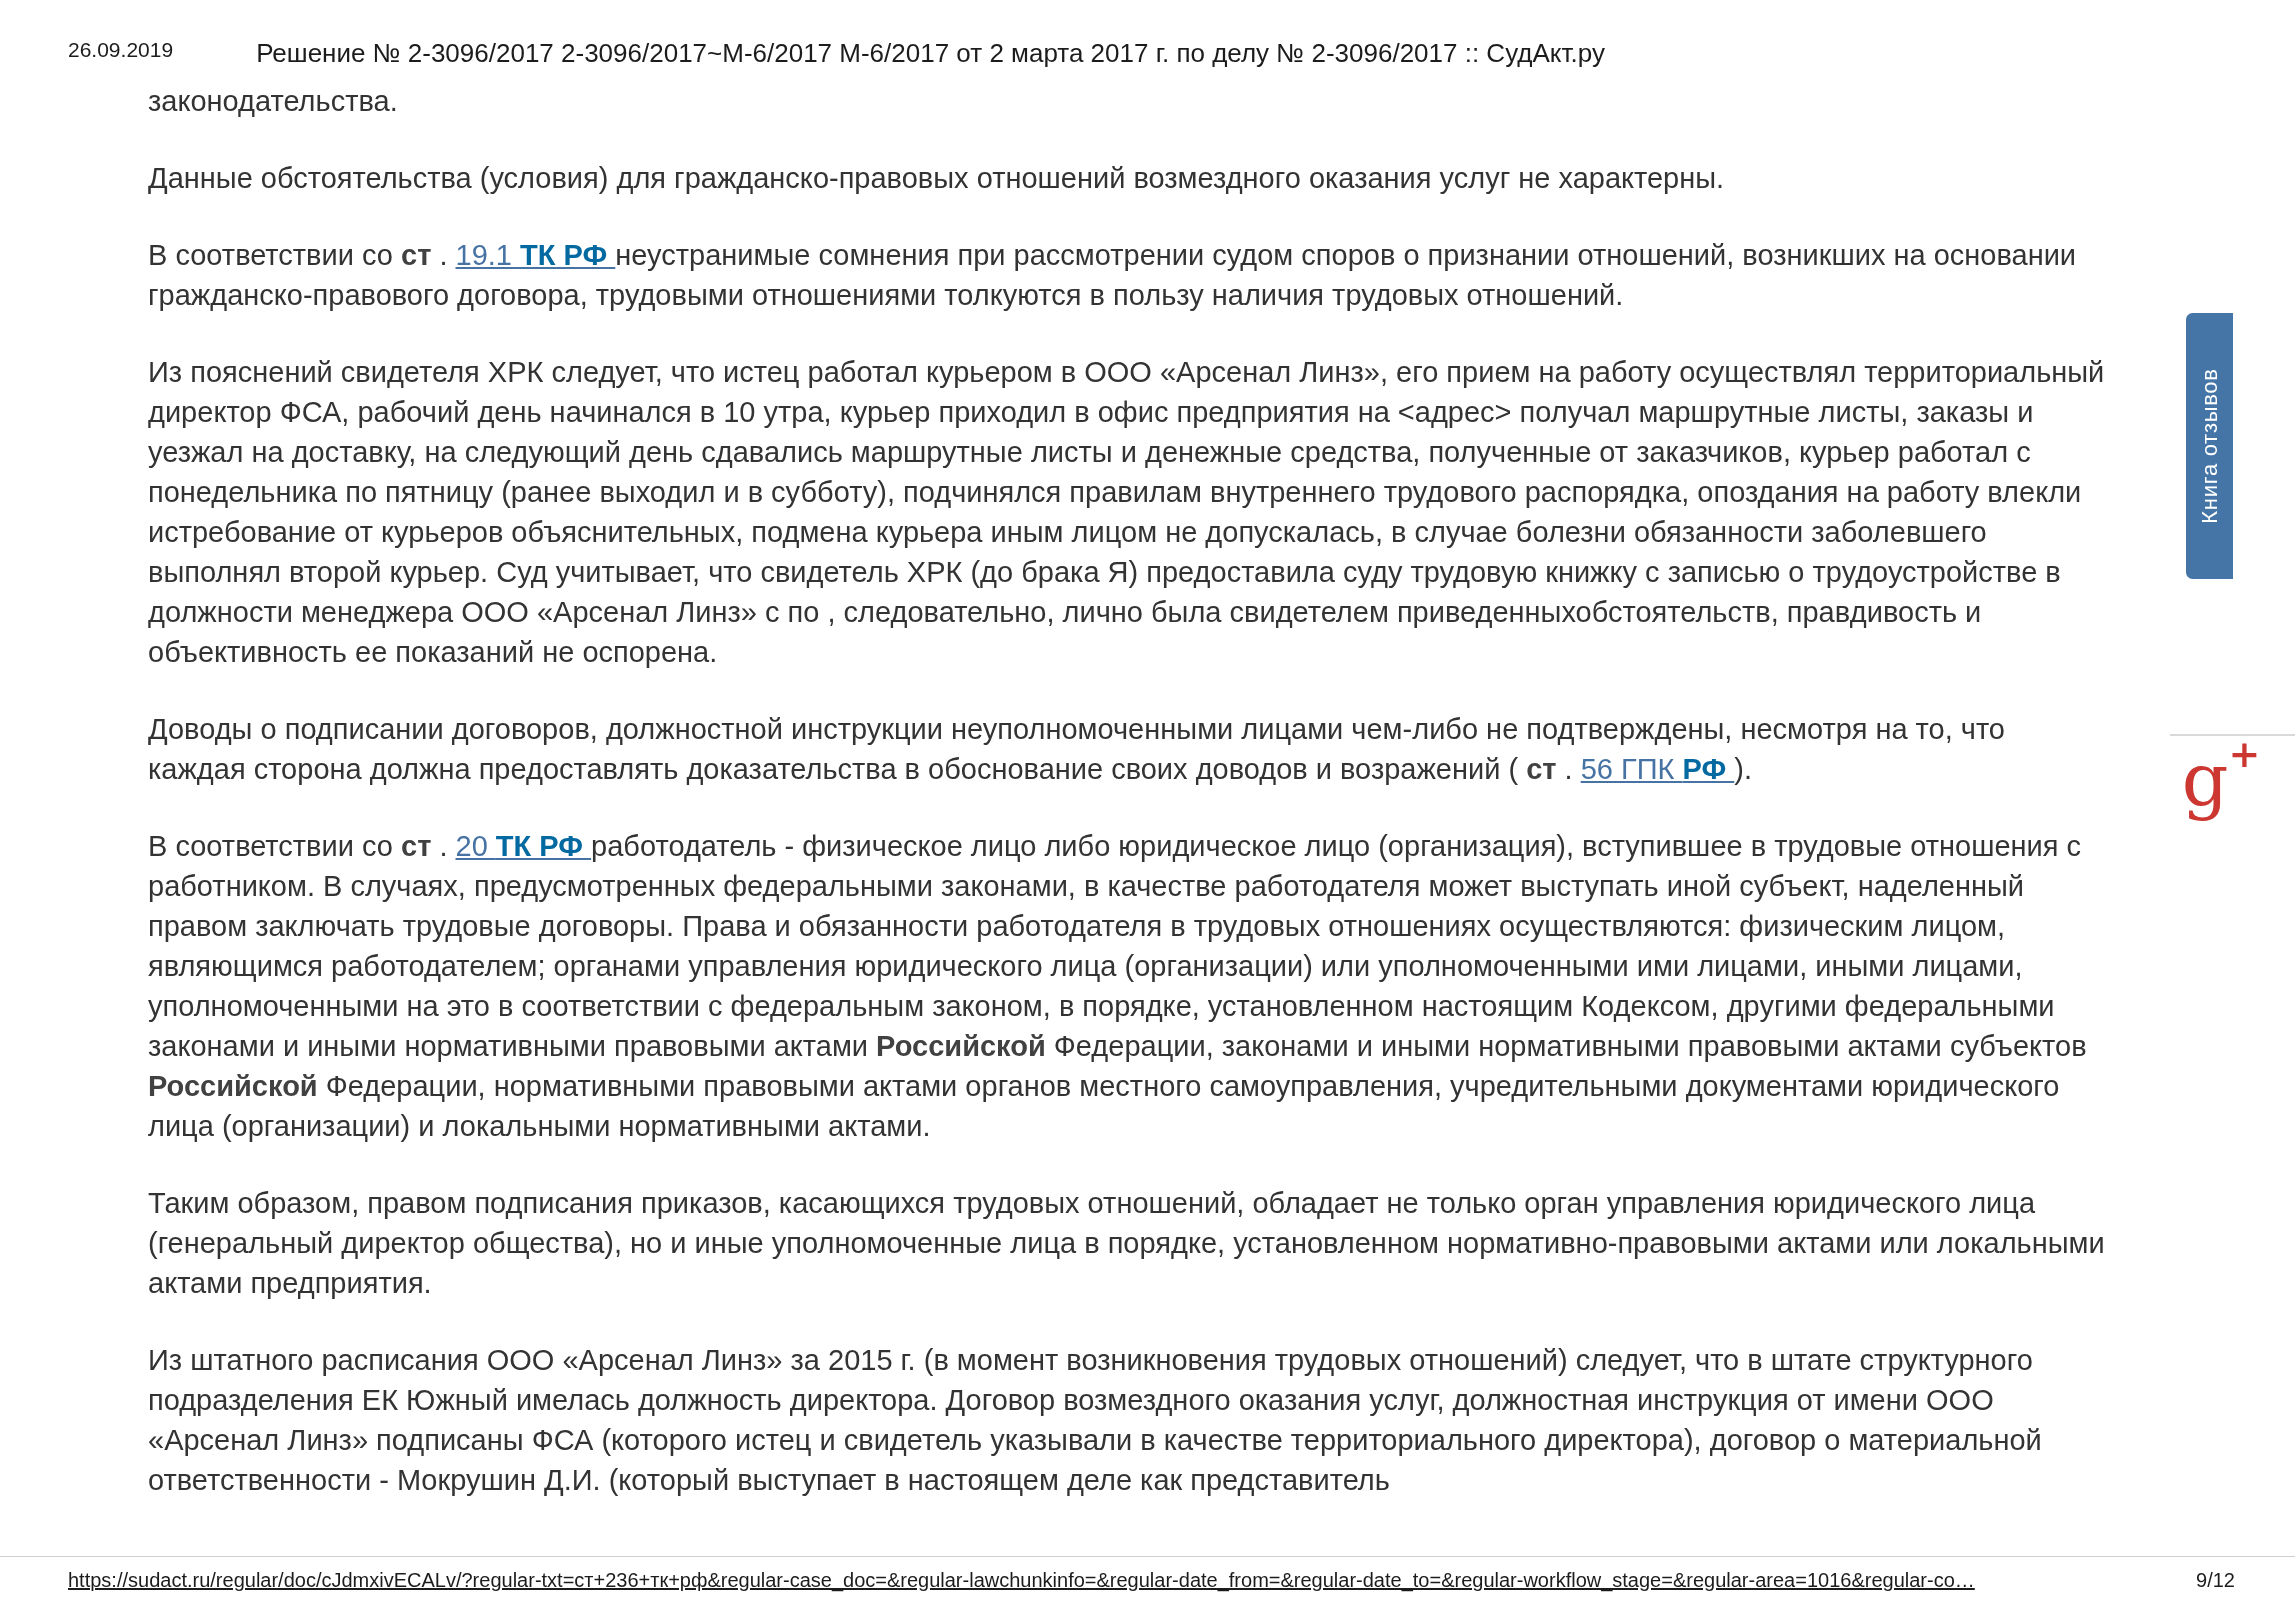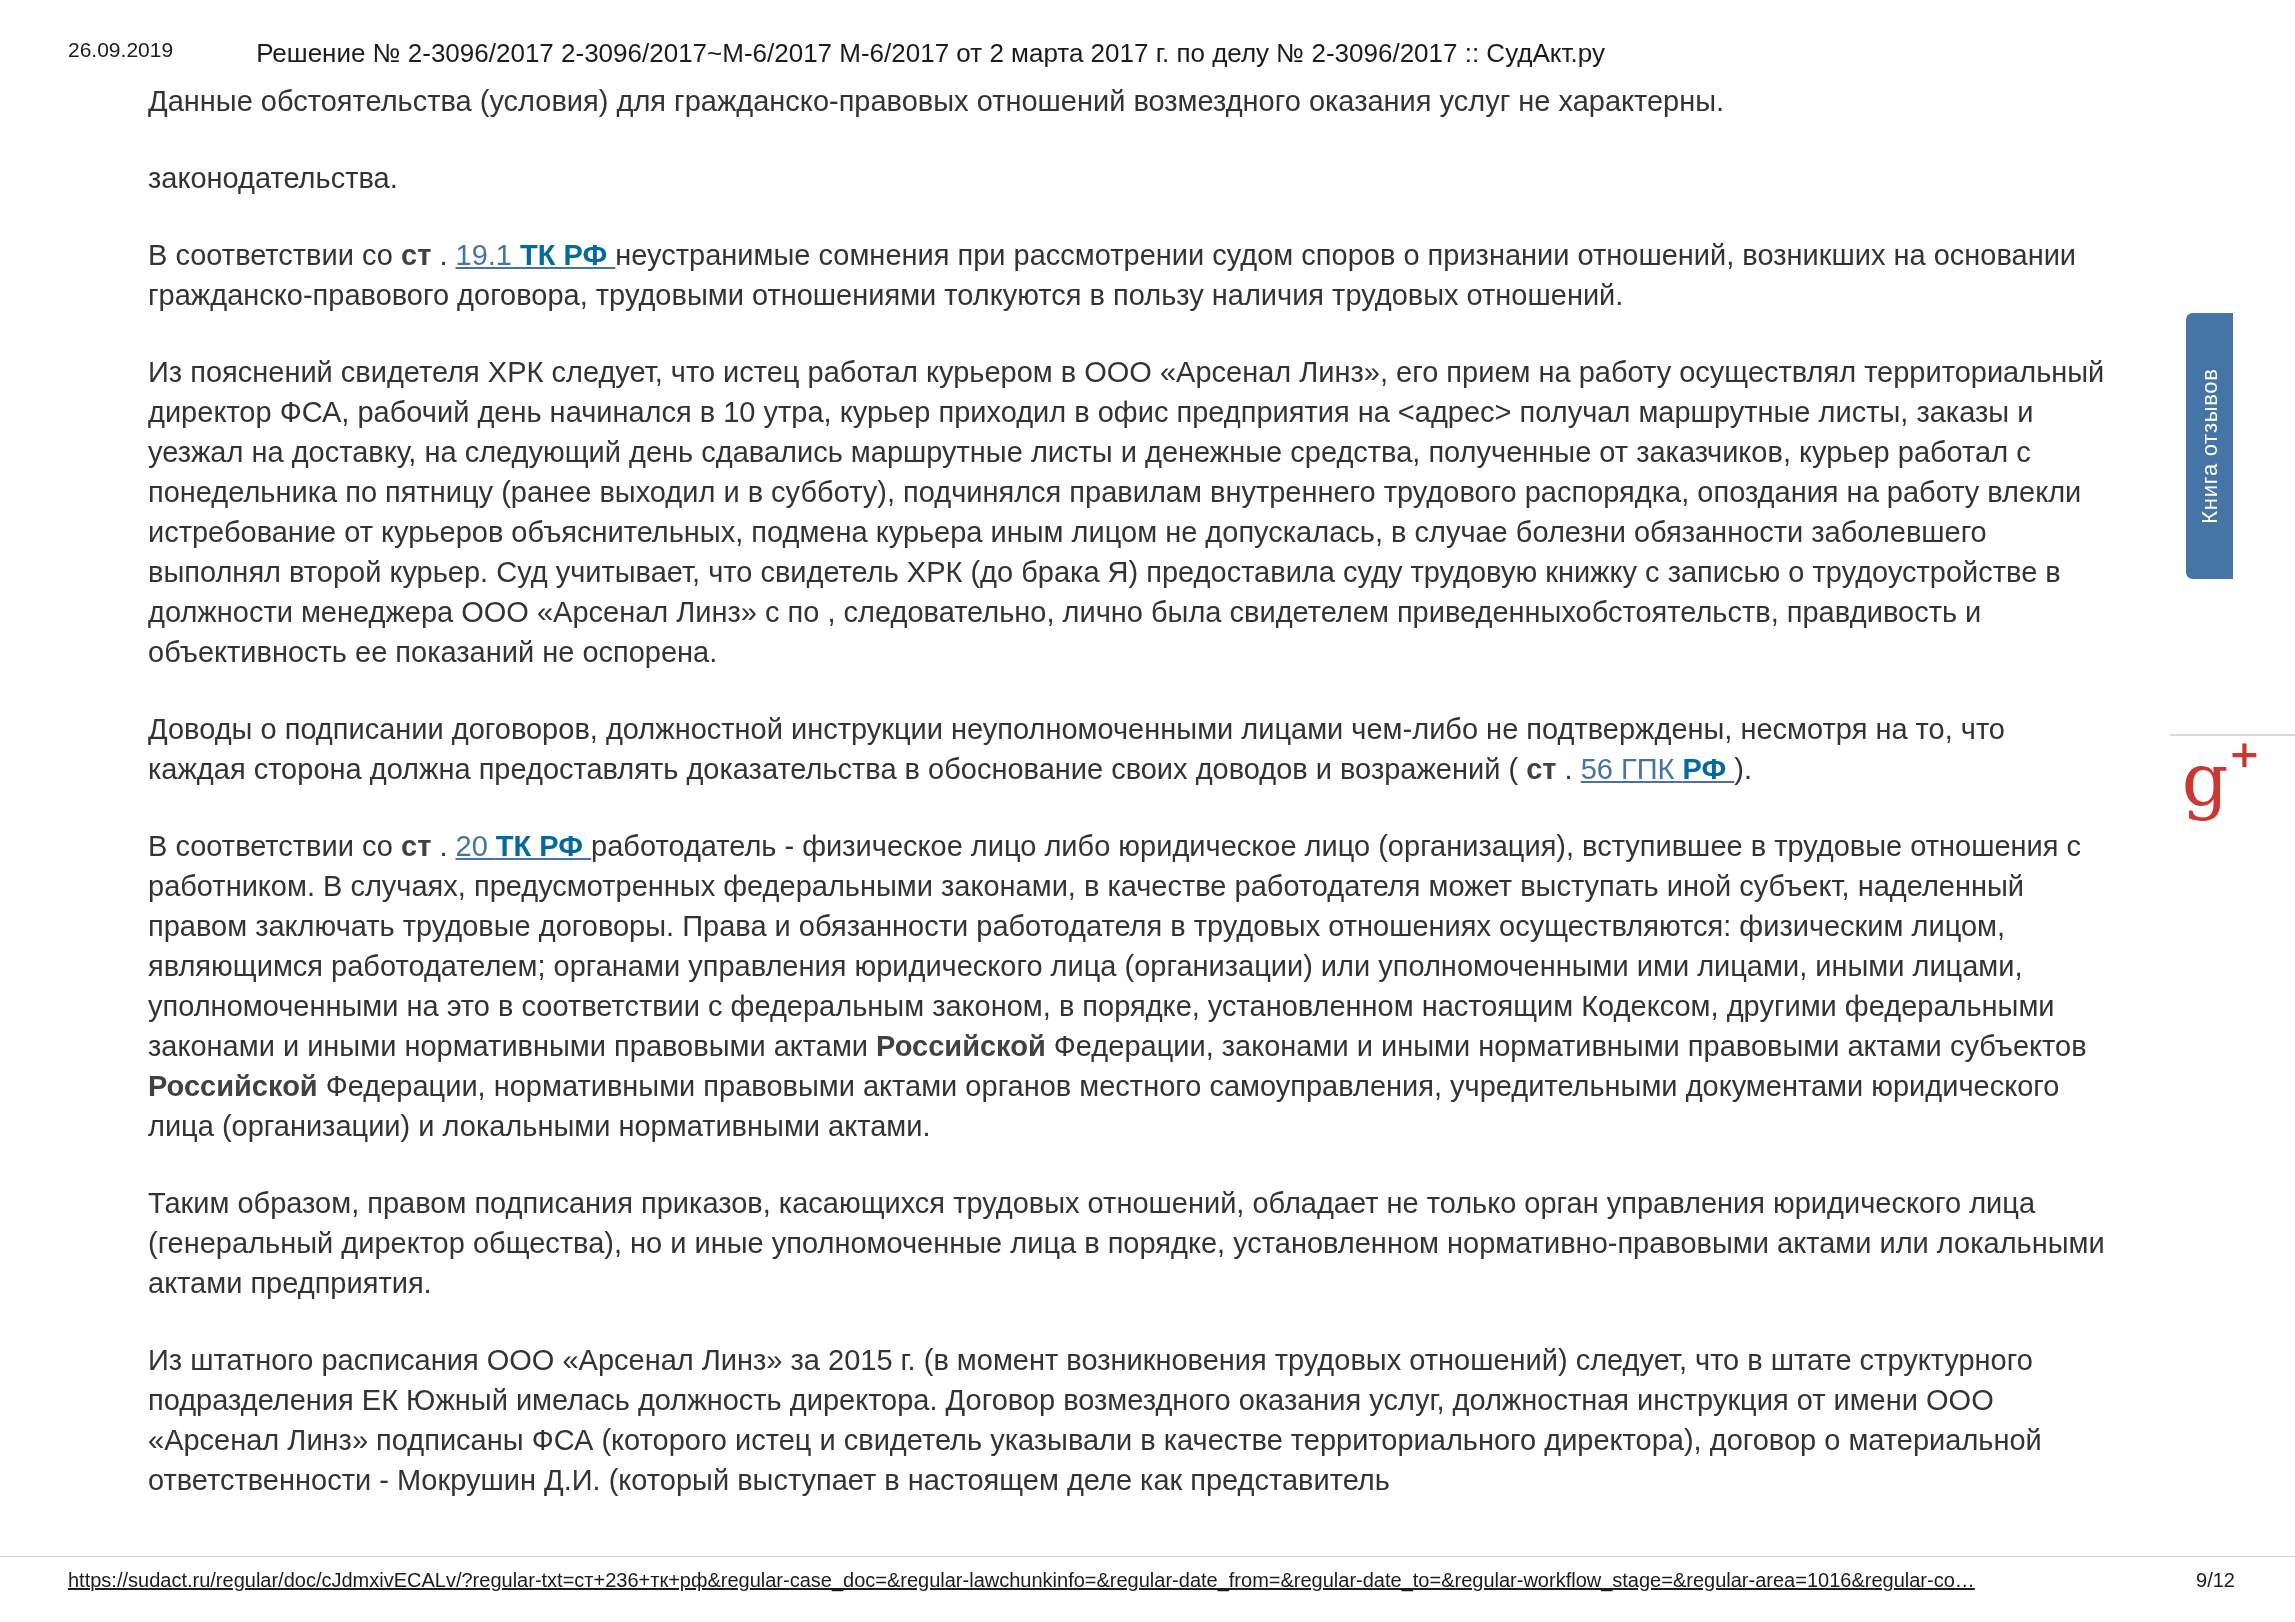--- a/index.html
+++ b/index.html
@@ -52,22 +52,22 @@
 </style>
 </head>
 <body>
 
 <header class="print-header">
   <span class="print-date">26.09.2019</span>
   <span class="print-title">Решение № 2-3096/2017 2-3096/2017~М-6/2017 М-6/2017 от 2 марта 2017 г. по делу № 2-3096/2017 :: СудАкт.ру</span>
 </header>
 
 <main class="doc">
+    <p><span class="rn">законодательства.</span></p>
     <p><span class="rn">Данные обстоятельства (условия) для гражданско-правовых отношений возмездного оказания услуг не характерны.</span></p>
-    <p><span class="rn">законодательства.</span></p>
     <p><span class="rn">В соответствии со </span><span class="rb">ст</span><span class="rn"> . </span><a class="ra">19.1 </a><a class="ra"><span class="rab">ТК РФ </span></a><span class="rn">неустранимые сомнения при рассмотрении судом споров о признании отношений, возникших на основании гражданско-правового договора, трудовыми отношениями толкуются в пользу наличия трудовых отношений.</span></p>
     <p><span class="rn">Из пояснений свидетеля ХРК следует, что истец работал курьером в ООО «Арсенал Линз», его прием на работу осуществлял территориальный директор ФСА, рабочий день начинался в 10 утра, курьер приходил в офис предприятия на &lt;адрес&gt; получал маршрутные листы, заказы и уезжал на доставку, на следующий день сдавались маршрутные листы и денежные средства, полученные от заказчиков, курьер работал с понедельника по пятницу (ранее выходил и в субботу), подчинялся правилам внутреннего трудового распорядка, опоздания на работу влекли истребование от курьеров объяснительных, подмена курьера иным лицом не допускалась, в случае болезни обязанности заболевшего выполнял второй курьер. Суд учитывает, что свидетель ХРК (до брака Я) предоставила суду трудовую книжку с записью о трудоустройстве в должности менеджера ООО «Арсенал Линз» с по , следовательно, лично была свидетелем приведенныхобстоятельств, правдивость и объективность ее показаний не оспорена.</span></p>
     <p><span class="rn">Доводы о подписании договоров, должностной инструкции неуполномоченными лицами чем-либо не подтверждены, несмотря на то, что каждая сторона должна предоставлять доказательства в обоснование своих доводов и возражений ( </span><span class="rb">ст</span><span class="rn"> . </span><a class="ra">56 ГПК </a><a class="ra"><span class="rab">РФ </span></a><span class="rn">).</span></p>
     <p><span class="rn">В соответствии со </span><span class="rb">ст</span><span class="rn"> . </span><a class="ra">20 </a><a class="ra"><span class="rab">ТК РФ </span></a><span class="rn">работодатель - физическое лицо либо юридическое лицо (организация), вступившее в трудовые отношения с работником. В случаях, предусмотренных федеральными законами, в качестве работодателя может выступать иной субъект, наделенный правом заключать трудовые договоры. Права и обязанности работодателя в трудовых отношениях осуществляются: физическим лицом, являющимся работодателем; органами управления юридического лица (организации) или уполномоченными ими лицами, иными лицами, уполномоченными на это в соответствии с федеральным законом, в порядке, установленном настоящим Кодексом, другими федеральными законами и иными нормативными правовыми актами </span><span class="rb">Российской</span><span class="rn"> Федерации, законами и иными нормативными правовыми актами субъектов </span><span class="rb">Российской</span><span class="rn"> Федерации, нормативными правовыми актами органов местного самоуправления, учредительными документами юридического лица (организации) и локальными нормативными актами.</span></p>
     <p><span class="rn">Таким образом, правом подписания приказов, касающихся трудовых отношений, обладает не только орган управления юридического лица (генеральный директор общества), но и иные уполномоченные лица в порядке, установленном нормативно-правовыми актами или локальными актами предприятия.</span></p>
     <p><span class="rn">Из штатного расписания ООО «Арсенал Линз» за 2015 г. (в момент возникновения трудовых отношений) следует, что в штате структурного подразделения ЕК Южный имелась должность директора. Договор возмездного оказания услуг, должностная инструкция от имени ООО «Арсенал Линз» подписаны ФСА (которого истец и свидетель указывали в качестве территориального директора), договор о материальной ответственности - Мокрушин Д.И. (который выступает в настоящем деле как представитель</span></p>
   </main>
 
 <div class="feedback-tab">
   <span>Книга отзывов</span>

